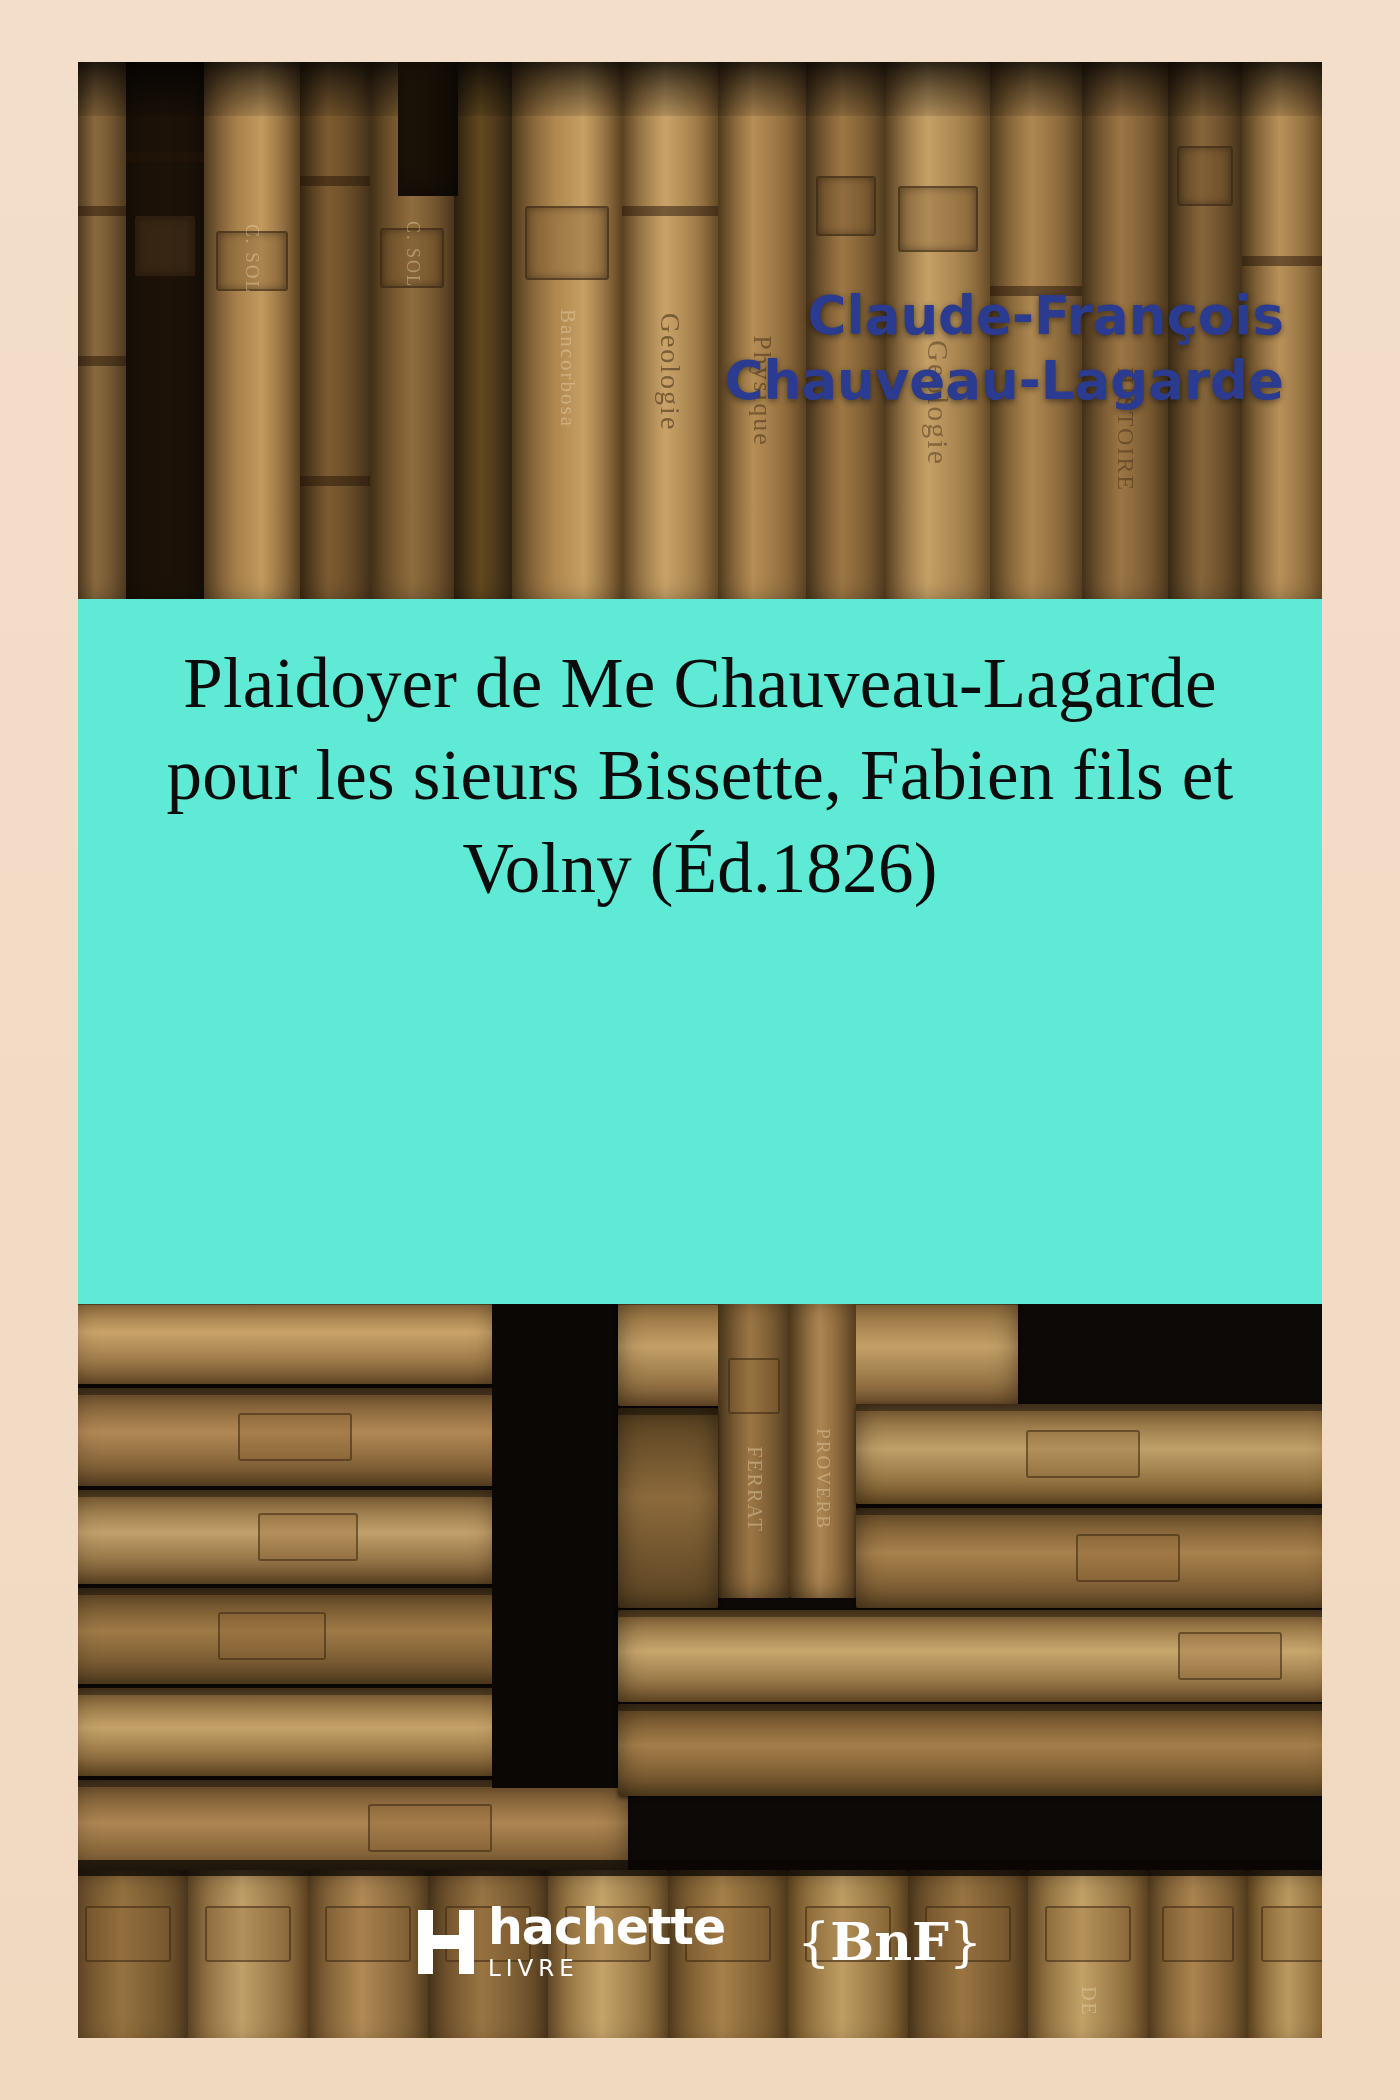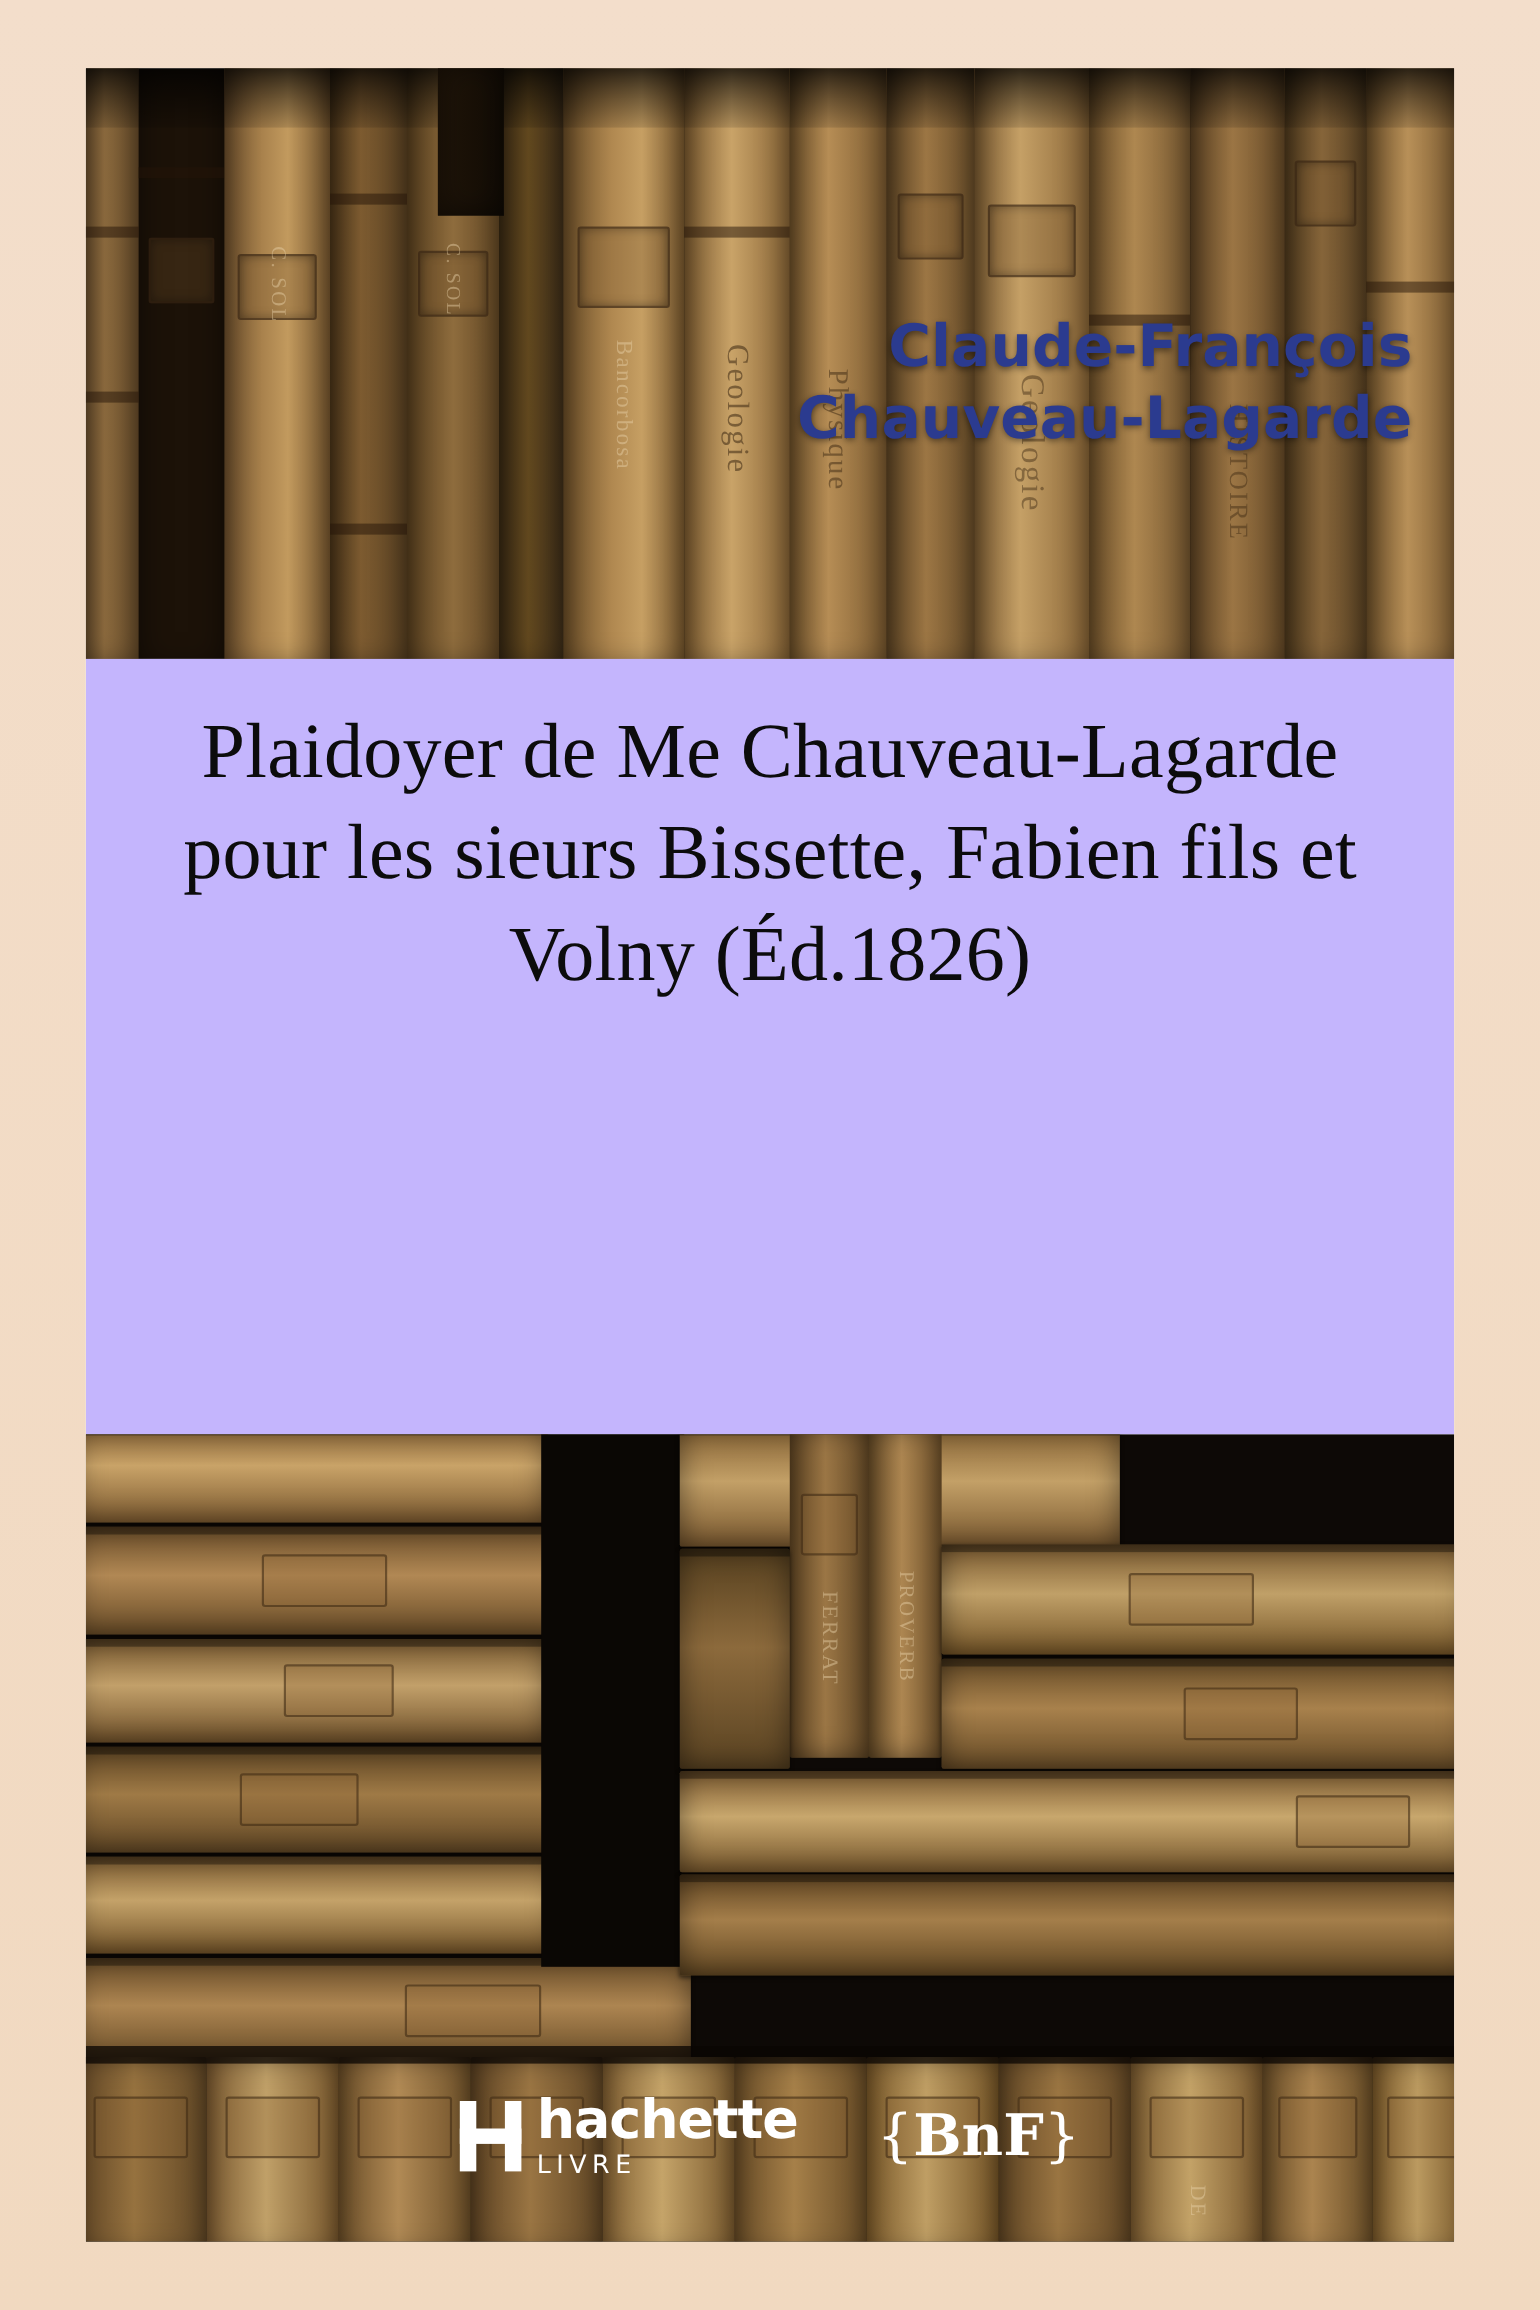--- a/index.html
+++ b/index.html
@@ -106,21 +106,21 @@
     text-align: right;
   }
 
   
   .title-area {
     position: absolute;
     left: 0;
     top: 537px;
     width: 1244px;
     height: 705px;
-    background: #c4b5fd;
+    background: #5eead4;
     display: flex;
     align-items: flex-start;
     justify-content: center;
     padding-top: 38px;
     box-sizing: border-box;
   }
   .title {
     width: 1110px;
     text-align: center;
     font-family: "Liberation Serif", serif;

